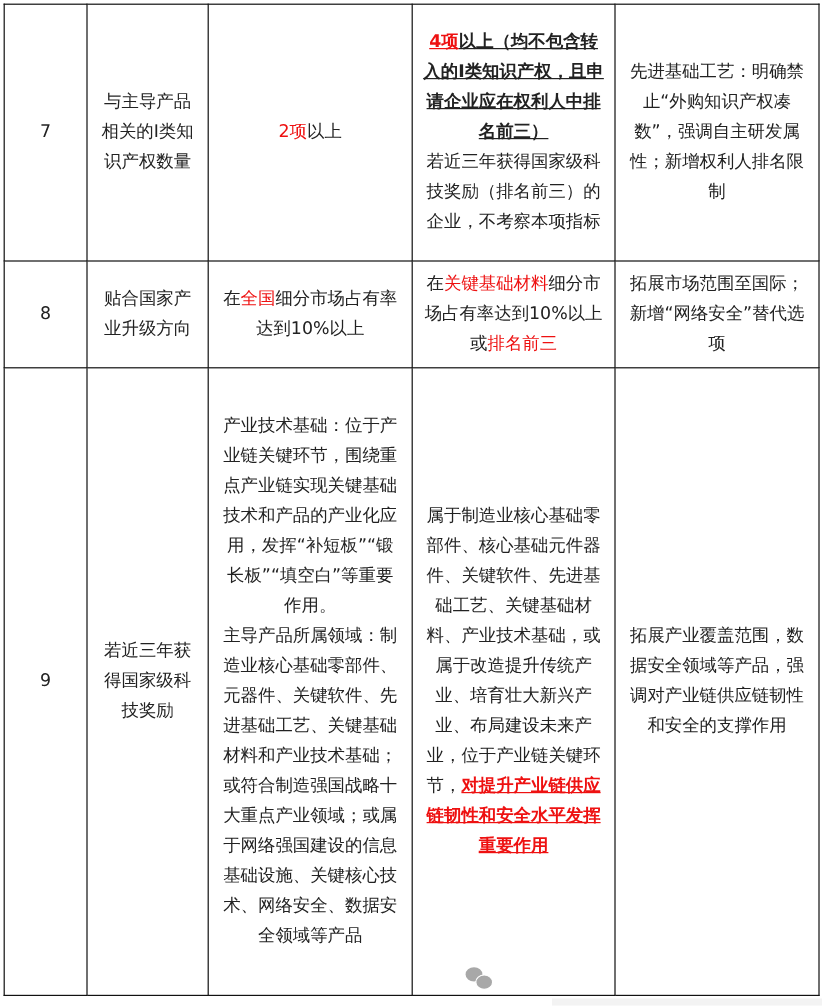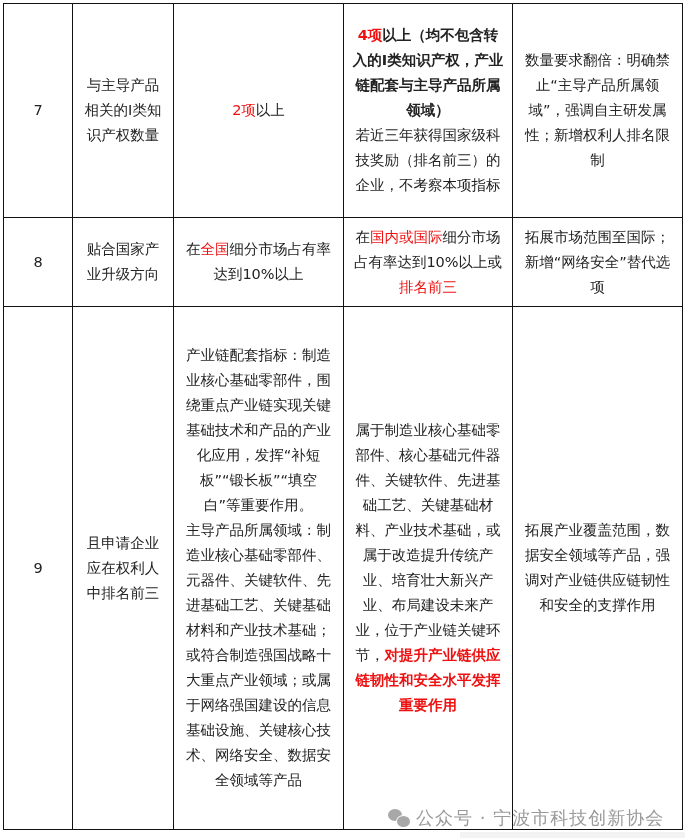--- a/index.html
+++ b/index.html
@@ -5,21 +5,21 @@
   html, body { margin:0; padding:0; background:#ffffff; }
   body { width:685px; height:838px; position:relative; overflow:hidden;
          font-family:"DejaVu Sans","Liberation Sans",sans-serif; color:#222; }
   table.grid { position:absolute; left:3px; top:3px; border-collapse:collapse; table-layout:fixed; }
   table.grid td { border:1.5px solid #111; text-align:center; vertical-align:middle;
                   font-size:14.5px; line-height:25px; padding:0 8px; color:#222; }
   col.c1 { width:69px; } col.c2 { width:101px; } col.c3 { width:170px; }
   col.c4 { width:169px; } col.c5 { width:170px; }
   tr.r7 td { height:213px; } tr.r8 td { height:88px; } tr.r9 td { height:522px; }
   .red { color:#ee1111; }
-  .bold { font-weight:bold; }
+  .bold { font-weight:bold;text-decoration:underline; }
   .num { font-size:15px; }
   .watermark { position:absolute; left:388px; top:806px; font-size:18px; color:#9a9a9a;
                display:flex; align-items:center; gap:6px; letter-spacing:1px; }
   .wm-icon { width:22px; height:18px; position:relative; }
   .wm-icon .b1 { position:absolute; left:0; top:0; width:14px; height:12px; background:#a8a8a8; border-radius:50%; }
   .wm-icon .b2 { position:absolute; left:8px; top:6px; width:13px; height:11px; background:#a8a8a8; border-radius:50%; border:1px solid #fff; }
   .fade { position:absolute; left:460px; top:832px; width:225px; height:6px; background:#f3f3f3; }
 </style>
 </head>
 <body>
@@ -30,40 +30,39 @@
       <col class="c2">
       <col class="c3">
       <col class="c4">
       <col class="c5">
     </colgroup>
   <tbody>
     <tr class="r7">
       <td class="num">7</td>
       <td>与主导产品相关的I类知识产权数量</td>
       <td><span class="red">2项</span><span>以上</span></td>
-      <td><span class="red bold">4项</span><span class="bold">以上（均不包含转入的I类知识产权，产业链配套与主导产品所属领域）</span><br><span>若近三年获得国家级科技奖励（排名前三）的企业，不考察本项指标</span></td>
-      <td>数量要求翻倍：明确禁止“主导产品所属领域”，强调自主研发属性；新增权利人排名限制</td>
+      <td><span class="red bold">4项</span><span class="bold">以上（均不包含转入的I类知识产权，且申请企业应在权利人中排名前三）</span><br><span>若近三年获得国家级科技奖励（排名前三）的企业，不考察本项指标</span></td>
+      <td>先进基础工艺：明确禁止“外购知识产权凑数”，强调自主研发属性；新增权利人排名限制</td>
     </tr>
     <tr class="r8">
       <td class="num">8</td>
       <td>贴合国家产业升级方向</td>
       <td><span>在</span><span class="red">全国</span><span>细分市场占有率达到10%以上</span></td>
-      <td><span>在</span><span class="red">国内或国际</span><span>细分市场占有率达到10%以上或</span><span class="red">排名前三</span></td>
+      <td><span>在</span><span class="red">关键基础材料</span><span>细分市场占有率达到10%以上或</span><span class="red">排名前三</span></td>
       <td>拓展市场范围至国际；新增“网络安全”替代选项</td>
     </tr>
     <tr class="r9">
       <td class="num">9</td>
-      <td>且申请企业应在权利人中排名前三</td>
-      <td><span>产业链配套指标：制造业核心基础零部件，围绕重点产业链实现关键基础技术和产品的产业化应用，发挥“补短板”“锻长板”“填空白”等重要作用。</span><br><span>主导产品所属领域：制造业核心基础零部件、元器件、关键软件、先进基础工艺、关键基础材料和产业技术基础；或符合制造强国战略十大重点产业领域；或属于网络强国建设的信息基础设施、关键核心技术、网络安全、数据安全领域等产品</span></td>
+      <td>若近三年获得国家级科技奖励</td>
+      <td><span>产业技术基础：位于产业链关键环节，围绕重点产业链实现关键基础技术和产品的产业化应用，发挥“补短板”“锻长板”“填空白”等重要作用。</span><br><span>主导产品所属领域：制造业核心基础零部件、元器件、关键软件、先进基础工艺、关键基础材料和产业技术基础；或符合制造强国战略十大重点产业领域；或属于网络强国建设的信息基础设施、关键核心技术、网络安全、数据安全领域等产品</span></td>
       <td><span>属于制造业核心基础零部件、核心基础元件器件、关键软件、先进基础工艺、关键基础材料、产业技术基础，或属于改造提升传统产业、培育壮大新兴产业、布局建设未来产业，位于产业链关键环节，</span><span class="red bold">对提升产业链供应链韧性和安全水平发挥重要作用</span></td>
       <td>拓展产业覆盖范围，数据安全领域等产品，强调对产业链供应链韧性和安全的支撑作用</td>
     </tr>
   </tbody>
 </table>
 
 <div class="watermark">
   <span class="wm-icon">
       <span class="b1"></span>
       <span class="b2"></span>
     </span>
-  <span>公众号 · 宁波市科技创新协会</span>
 </div>
 <div class="fade"></div>
 
 </body></html>

